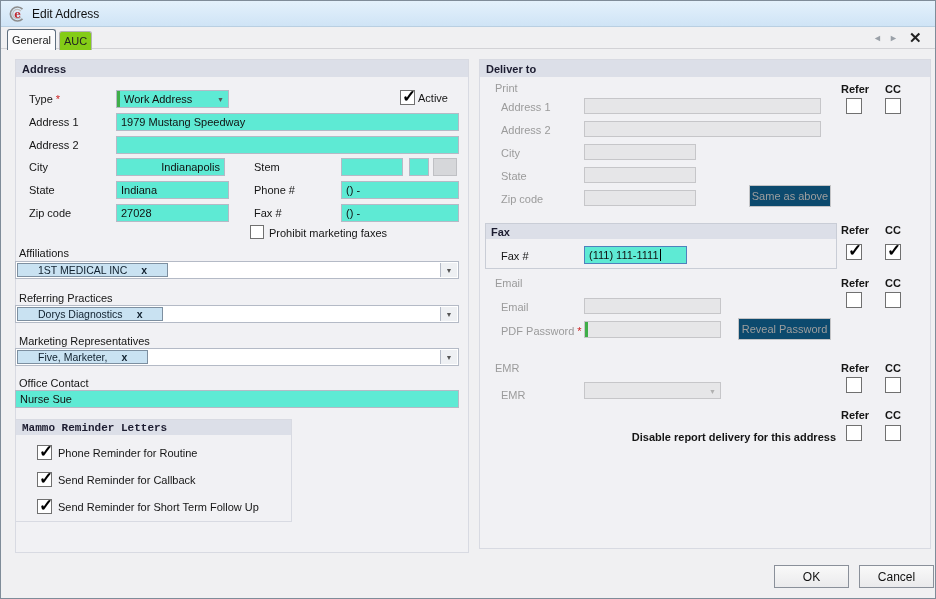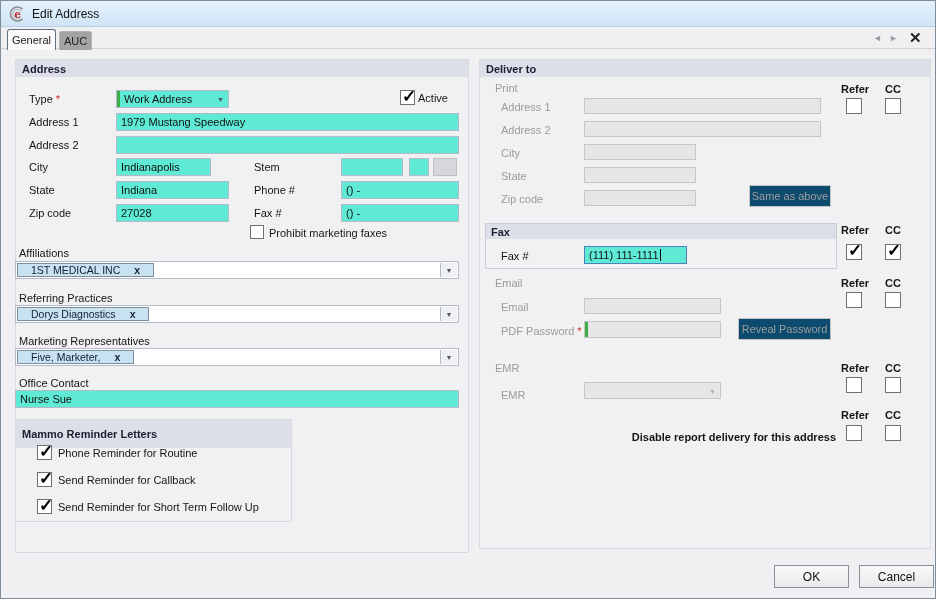--- a/index.html
+++ b/index.html
@@ -13,21 +13,21 @@
   
   .titlebar{left:0;top:0;width:934px;height:26px;background:linear-gradient(#e4f1fc,#cfe4f6);
     border-bottom:1px solid #b9cfe2;display:flex;align-items:center;padding-left:8px;gap:7px;}
   .titletext{font-size:12px;color:#111;}
   
   .tabstrip{left:0;top:26px;width:934px;height:22px;border-bottom:1px solid #d2d2d6;}
   .tab{position:absolute;font-size:11px;color:#222;text-align:center;
     border:1px solid #9aa2ac;border-bottom:none;border-radius:3px 3px 0 0;
     display:flex;align-items:center;justify-content:center;}
   .tab.sel{background:#fbfbfc;border-color:#5f6f7f;z-index:2;}
-  .tab.unsel{background:#a3a3a3;border-color:#b2b2b6;}
+  .tab.unsel{background:#84cc16;border-color:#b2b2b6;}
   .navarrow{font-size:9px;color:#9aa0a8;}
   .closex{font-size:15px;font-weight:bold;color:#222;cursor:pointer;line-height:14px;}
   
   .group{background:#f1f1f4;border:1px solid #d8dae2;}
   .group-hdr{position:absolute;left:0;top:0;right:0;height:17px;background:#dcdfe8;
     font-size:11px;font-weight:bold;color:#1c1c30;display:flex;align-items:center;padding-left:6px;}
   
   .lbl{font-size:11px;color:#151515;white-space:nowrap;}
   .lbl.gray{color:#9b9b9b;}
   .lbl.b{font-weight:bold;}
@@ -39,21 +39,21 @@
   .greenbar::before{content:"";position:absolute;left:0;top:0;bottom:0;width:3px;background:#3fae49;}
   .ddarrow{position:absolute;right:4px;top:50%;transform:translateY(-50%);font-size:7px;color:#555;}
   .ddarrow.dis{color:#b0b0b0;}
   .caret{display:inline-block;width:1px;height:12px;background:#000;margin-left:1px;}
   
   .cb{background:#fff;border:1px solid #707070;}
   .cb.on::after{content:"\2713";position:absolute;left:1px;top:-5px;font-size:17px;font-weight:bold;color:#000;}
   
   .msrow{background:#fff;border:1px solid #b4bac6;display:flex;align-items:center;padding:1px;}
   .chip{background:#c9e2f2;border:1px solid #7d8fa0;font-size:10.5px;color:#10202e;
-    display:flex;align-items:center;height:14px;padding:0 13px;gap:14px;}
+    display:flex;align-items:center;height:14px;padding:0 20px;gap:14px;}
   .chip .x{font-weight:bold;cursor:pointer;}
   .msbtn{position:absolute;right:1px;top:1px;bottom:1px;width:17px;background:#eef0f3;
     border-left:1px solid #b4bac6;display:flex;align-items:center;justify-content:center;
     font-size:7px;color:#555;cursor:pointer;}
   
   .btn{background:linear-gradient(#f9f9f9,#eaeaec);border:1px solid #8a909a;font-size:12px;color:#111;
     display:flex;align-items:center;justify-content:center;cursor:pointer;}
   .btn.dis{background:#0c4a6e;border-color:#c4c4c6;color:#9e9e9e;cursor:default;}
   .graybox{background:#d6d7da;border:1px solid #bfc0c4;}
   .subbox{border:1px solid #c9cdd6;}
@@ -103,21 +103,21 @@
   <div class="abs field" style="left:115px;top:112px;width:343px;height:18px;">
     <span>1979 Mustang Speedway</span>
   </div>
 
   <span class="abs lbl" style="left:28px;top:138px;">Address 2</span>
   <div class="abs field" style="left:115px;top:135px;width:343px;height:18px;">
     <span></span>
   </div>
 
   <span class="abs lbl" style="left:28px;top:160px;">City</span>
-  <div class="abs field" style="left:115px;top:157px;width:95px;height:18px;">
+  <div class="abs field" style="left:115px;top:157px;width:109px;height:18px;justify-content:flex-end;">
     <span>Indianapolis</span>
   </div>
   <span class="abs lbl" style="left:253px;top:160px;">Stem</span>
   <div class="abs field" style="left:340px;top:157px;width:62px;height:18px;"></div>
   <div class="abs field" style="left:408px;top:157px;width:20px;height:18px;"></div>
   <div class="abs graybox" style="left:432px;top:157px;width:24px;height:18px;"></div>
 
   <span class="abs lbl" style="left:28px;top:183px;">State</span>
   <div class="abs field" style="left:115px;top:180px;width:113px;height:18px;">
     <span>Indiana</span>
@@ -165,21 +165,21 @@
     </span>
     <span class="msbtn">▼</span>
   </div>
 
   <span class="abs lbl" style="left:18px;top:376px;">Office Contact</span>
   <div class="abs field" style="left:14px;top:389px;width:444px;height:18px;">
     <span>Nurse Sue</span>
   </div>
 
   <div class="abs group" style="left:14px;top:418px;width:277px;height:103px;">
-    <div class="group-hdr" style="height:28px;">Mammo Reminder Letters</div>
+    <div class="group-hdr" style="height:15px;font-family:Liberation Mono, monospace;">Mammo Reminder Letters</div>
   </div>
   <div class="abs cb on" style="left:36px;top:444px;width:15px;height:15px;"></div>
   <span class="abs lbl" style="left:57px;top:446px;">Phone Reminder for Routine</span>
   <div class="abs cb on" style="left:36px;top:471px;width:15px;height:15px;"></div>
   <span class="abs lbl" style="left:57px;top:473px;">Send Reminder for Callback</span>
   <div class="abs cb on" style="left:36px;top:498px;width:15px;height:15px;"></div>
   <span class="abs lbl" style="left:57px;top:500px;">Send Reminder for Short Term Follow Up</span>
 
   <div class="abs group" style="left:478px;top:58px;width:452px;height:490px;">
     <div class="group-hdr">Deliver to</div>

